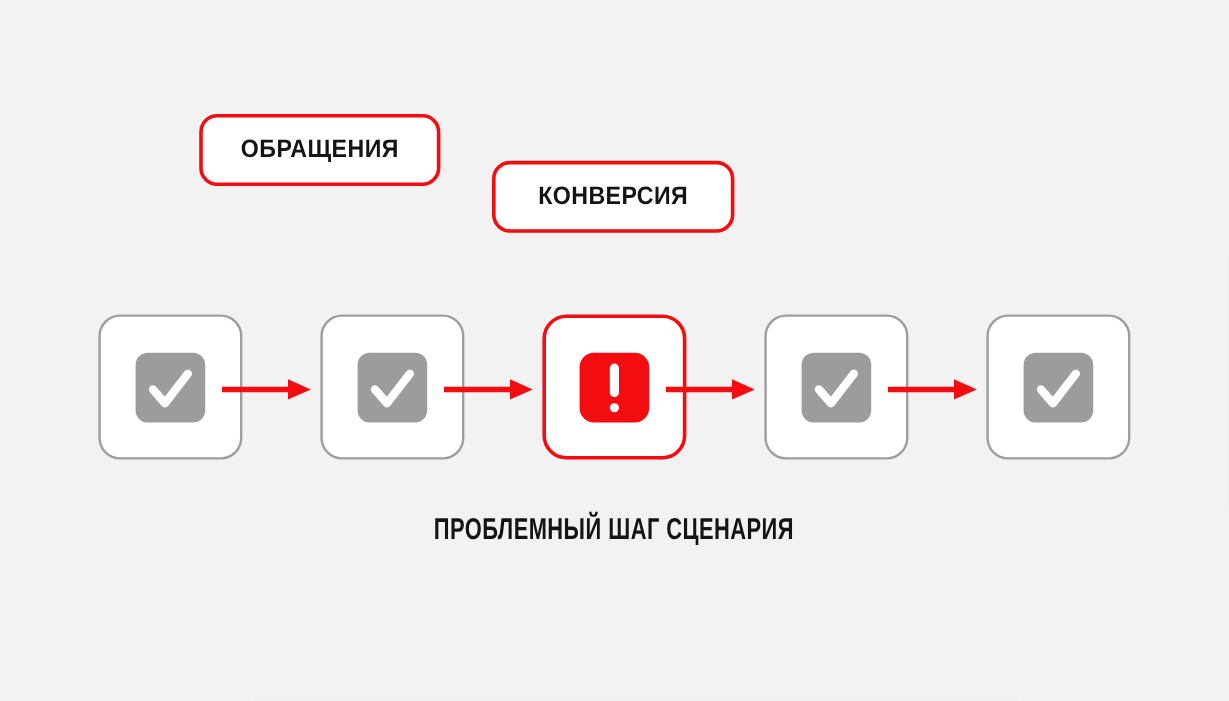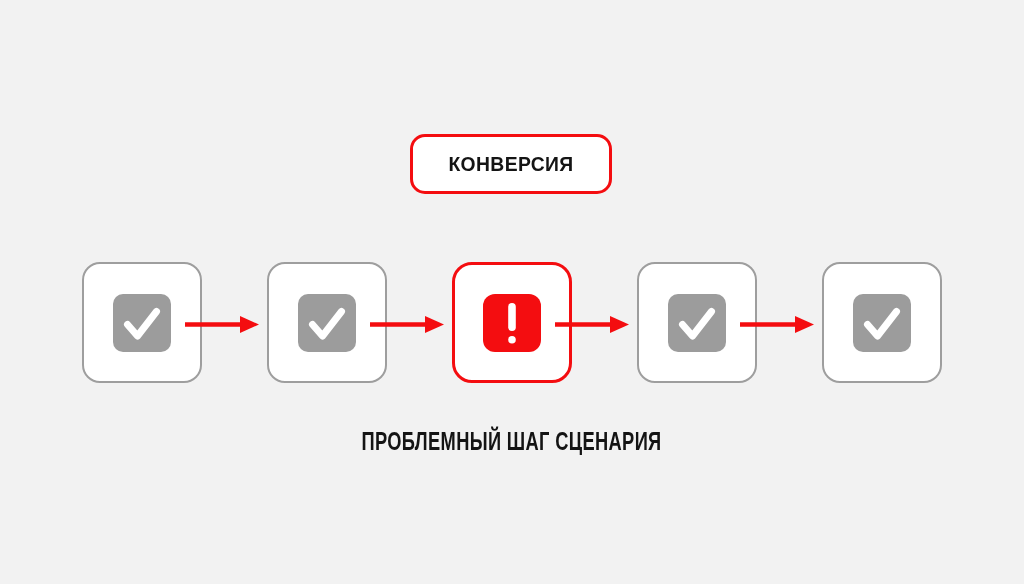--- a/index.html
+++ b/index.html
@@ -70,20 +70,23 @@
   .arrow-1 { left:185px; }
   .arrow-2 { left:370px; }
   .arrow-3 { left:555px; }
   .arrow-4 { left:740px; }
 </style>
 </head>
 <body>
 
 <div class="canvas">
 
+  <div class="pill pill-1">
+    <span class="pill-label">ОБРАЩЕНИЯ</span>
+  </div>
   <div class="pill pill-2">
     <span class="pill-label">КОНВЕРСИЯ</span>
   </div>
 
   <div class="step step-1">
     <div class="tile">
       <svg class="icon" viewBox="0 0 58 58">
         <path class="stroke" d="M14.5 30.5 L24.5 42 L43.5 17.5"></path>
       </svg>
     </div>

